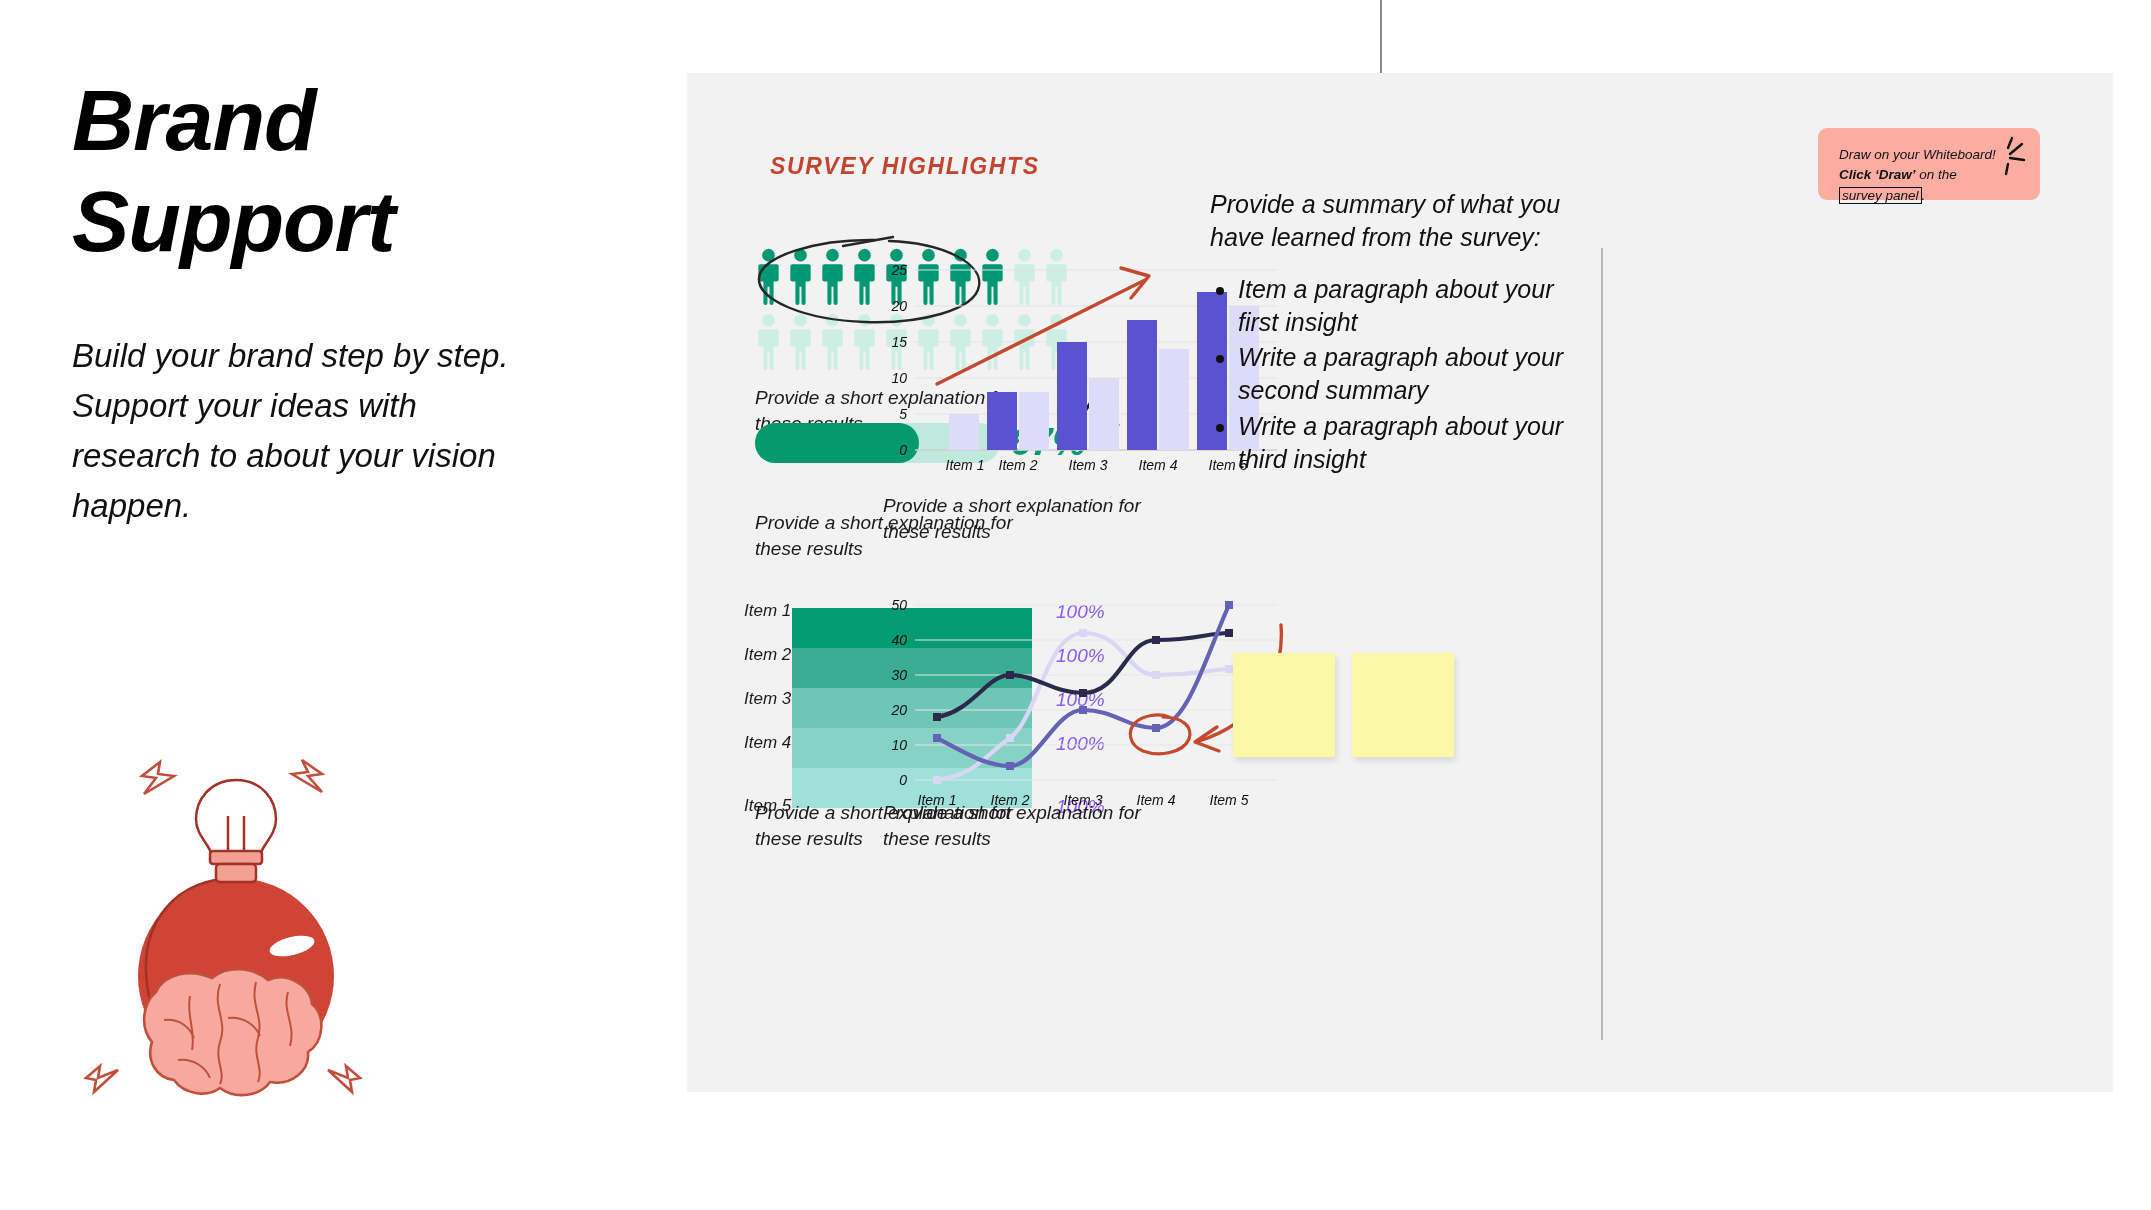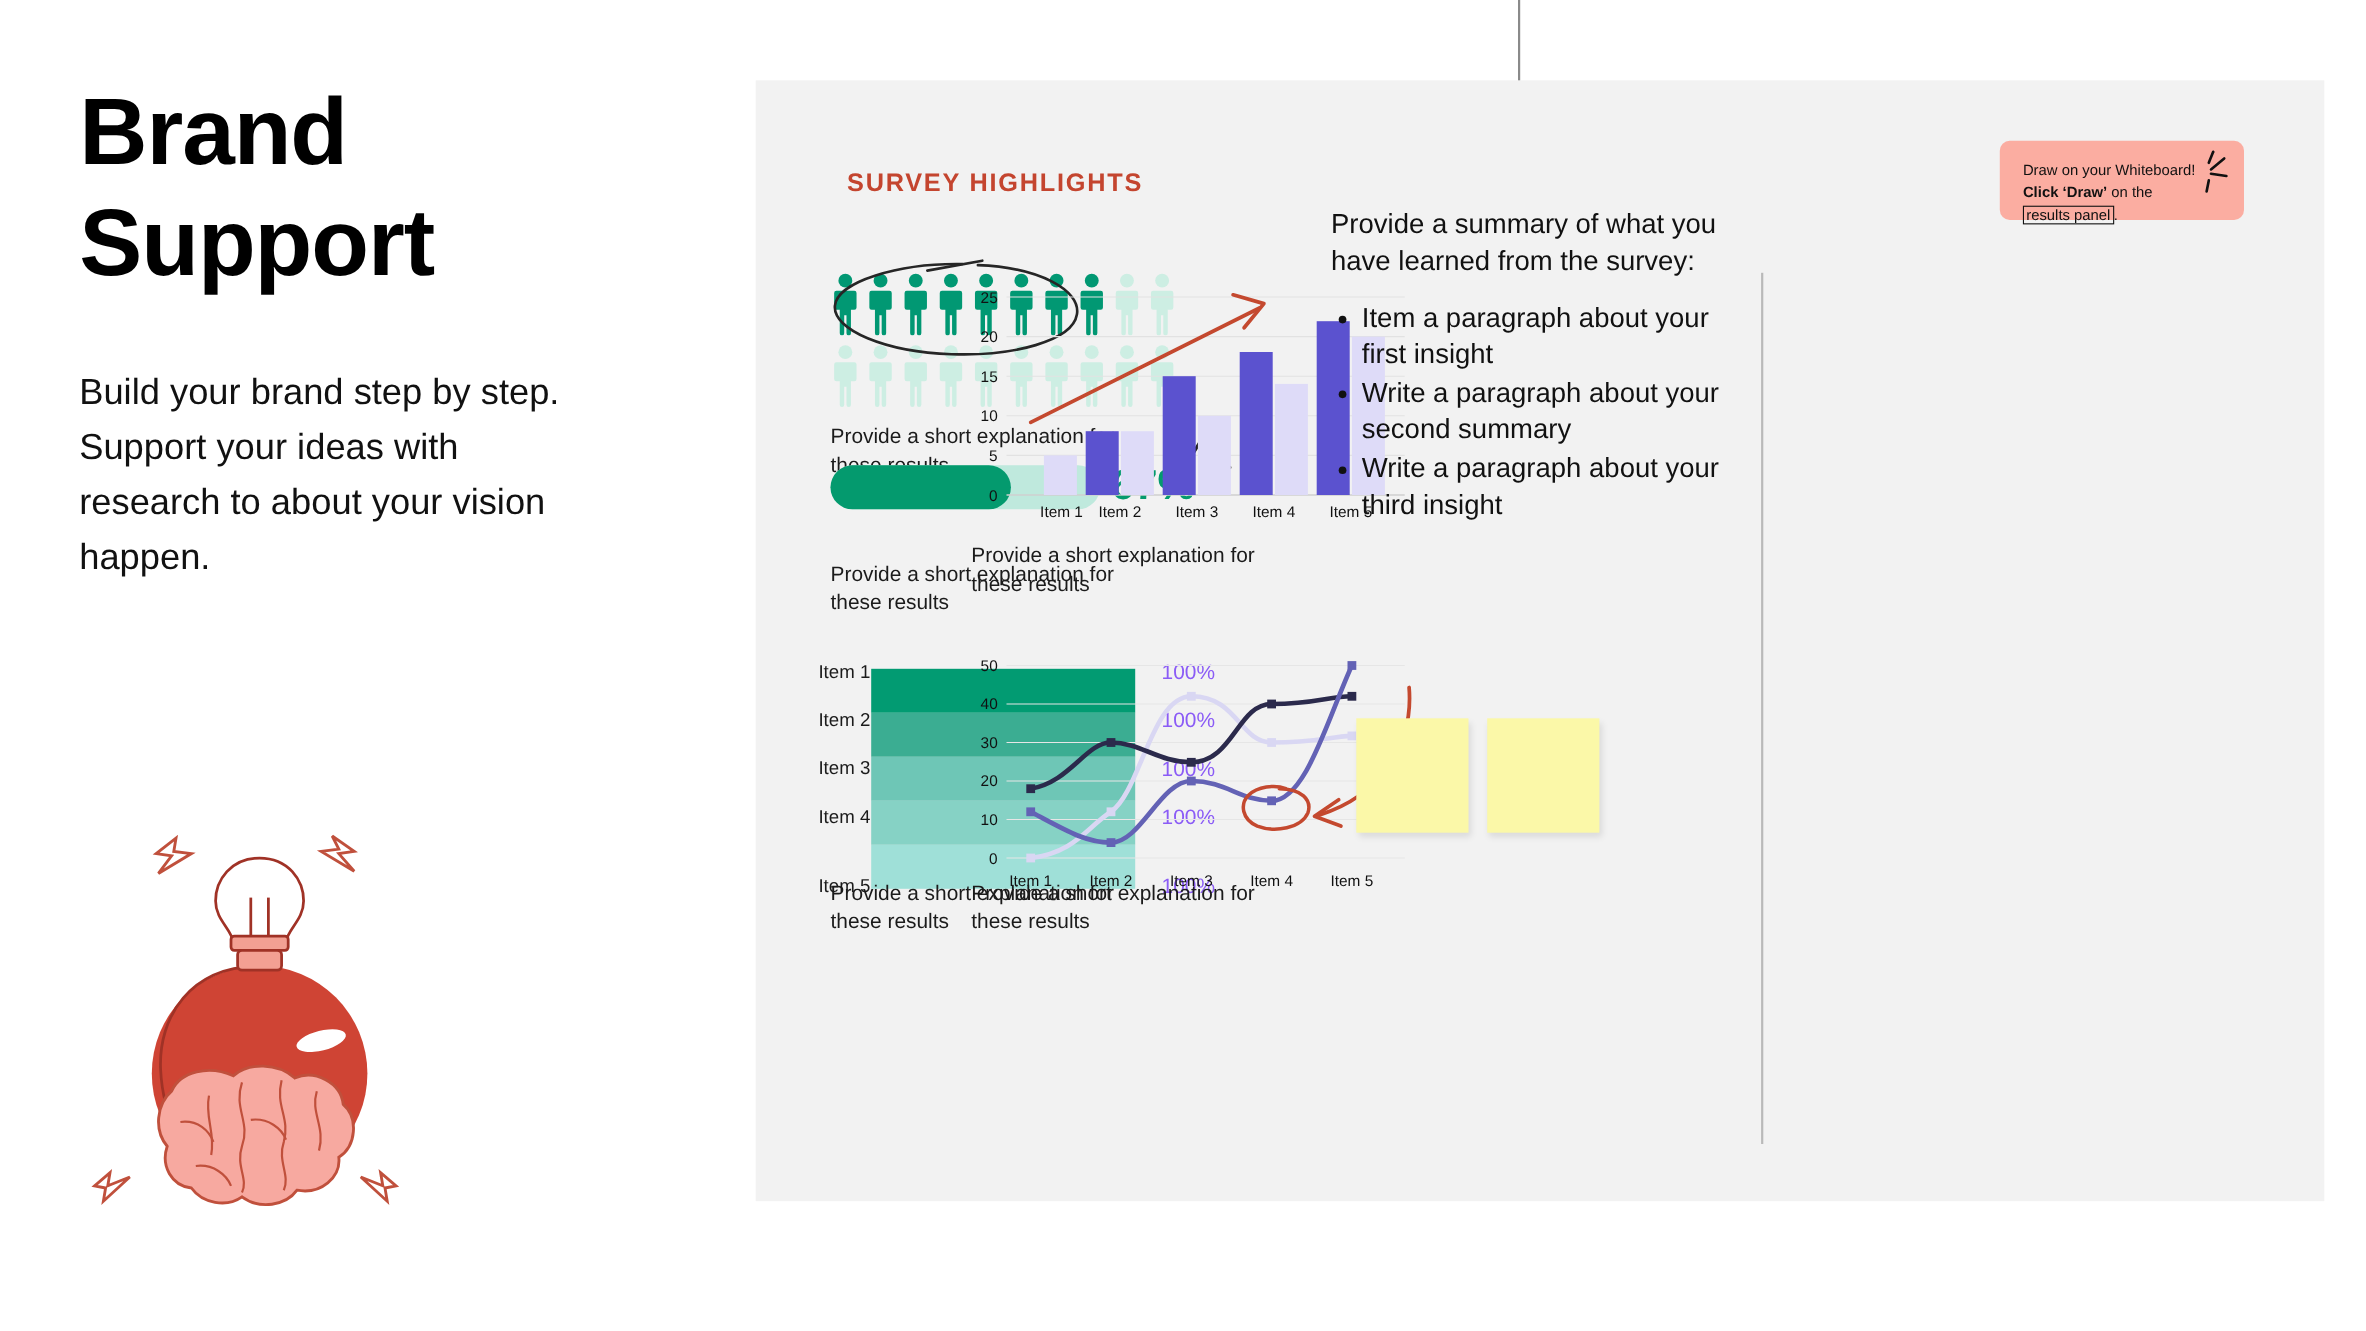--- a/index.html
+++ b/index.html
@@ -3,21 +3,21 @@
 <meta charset="utf-8">
 <style>
   html,body{margin:0;padding:0;}
   body{
     width:2151px;height:1210px;
     background:#ffffff;
     font-family:"Liberation Sans","DejaVu Sans",sans-serif;
     overflow:hidden;
     position:relative;
   }
-  .stage{position:absolute;left:0;top:0;width:2151px;height:1210px;}
+  .stage{position:absolute;left:0;top:0;width:2151px;height:1210px;font-style:italic;}
 
   
   .left-col{position:absolute;left:72px;top:70px;width:540px;}
   .deck-title{
     font-size:86px;line-height:1.18;font-weight:700;color:#000000;
     letter-spacing:-1px;margin:0;
   }
   .deck-body{
     margin-top:58px;font-size:33px;line-height:1.52;color:#111111;font-weight:400;
     width:470px;
@@ -389,21 +389,21 @@
         <li>Write a paragraph about your second summary</li>
         <li>Write a paragraph about your third insight</li>
       </ul>
     </div>
 
     <div class="sticky sticky-a"></div>
     <div class="sticky sticky-b"></div>
   </div>
 
   <div class="tooltip">
-    <div class="tooltip-text"><span>Draw on your Whiteboard! </span><b>Click</b><span> </span><b>‘Draw’</b><span> on the </span><span class="boxed">results panel</span><span>.</span></div>
+    <div class="tooltip-text"><span>Draw on your Whiteboard! </span><b>Click</b><span> </span><b>‘Draw’</b><span> on the </span><span class="boxed">survey panel</span><span>.</span></div>
     <svg class="tool-spark" viewBox="0 0 44 44">
       <path d="M26 4 L22 14" stroke="#111" stroke-width="2.4" stroke-linecap="round"></path>
       <path d="M36 10 L24 20" stroke="#111" stroke-width="2.4" stroke-linecap="round"></path>
       <path d="M24 24 L38 26" stroke="#111" stroke-width="2.4" stroke-linecap="round"></path>
       <path d="M22 30 L20 40" stroke="#111" stroke-width="2.4" stroke-linecap="round"></path>
     </svg>
   </div>
 
 </div>
 

